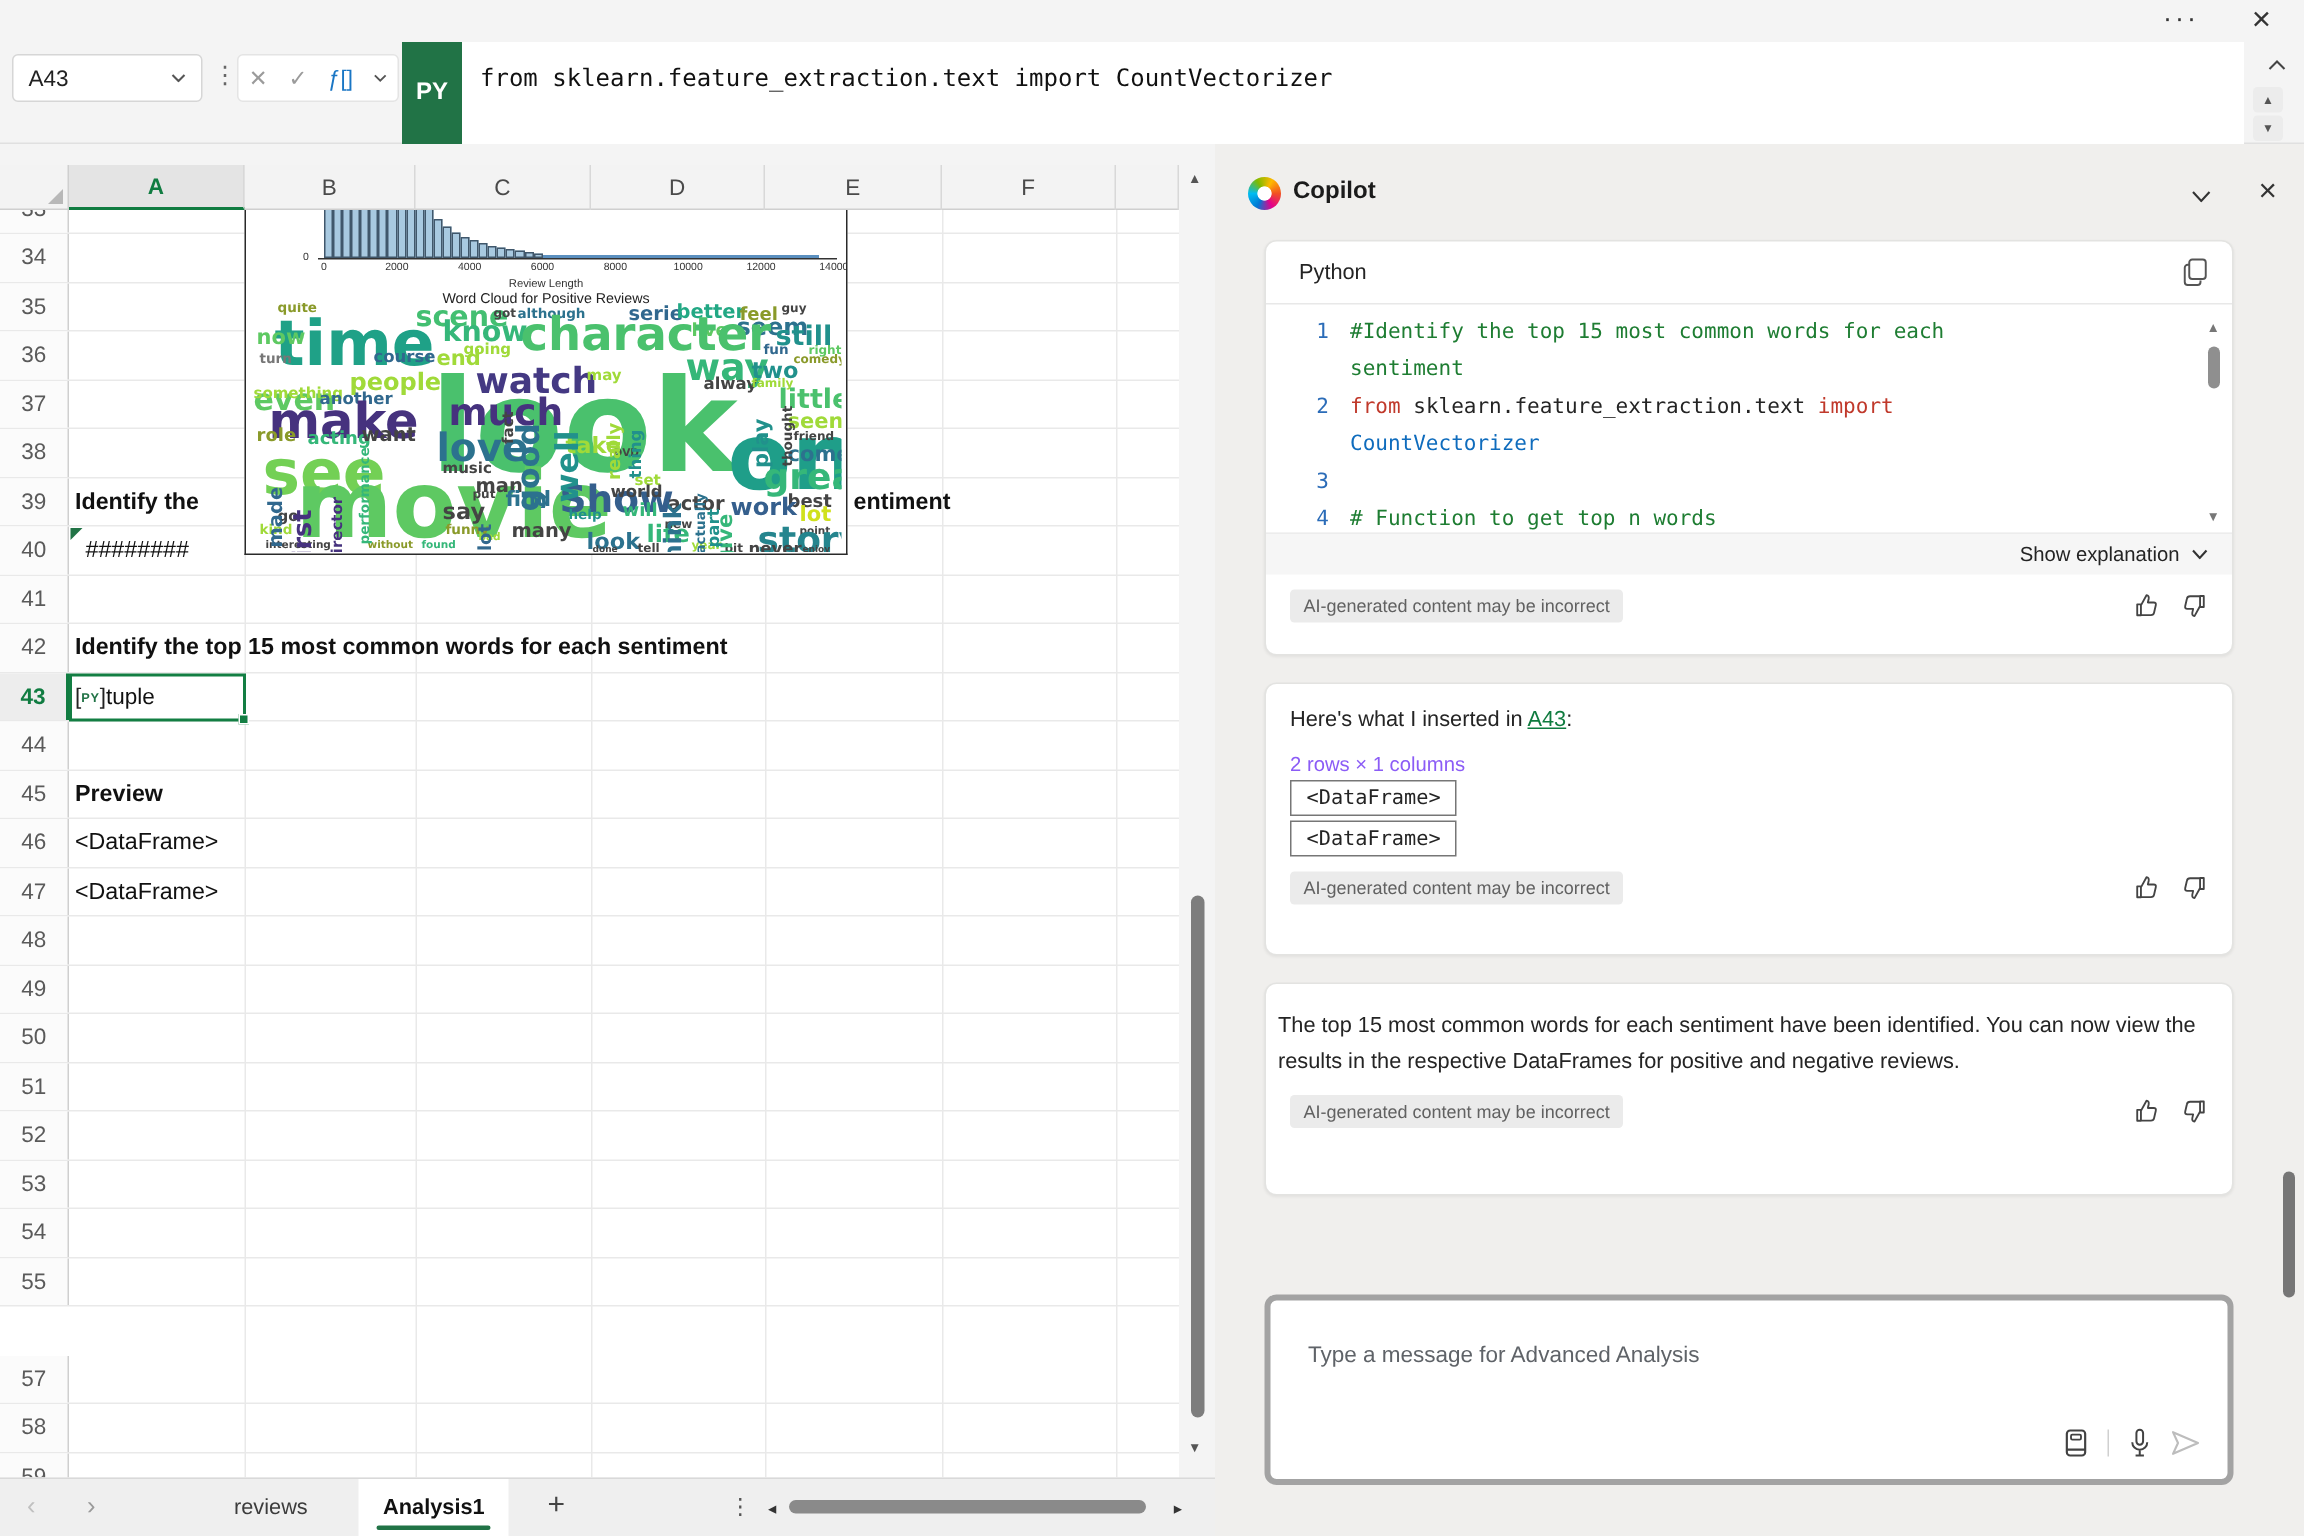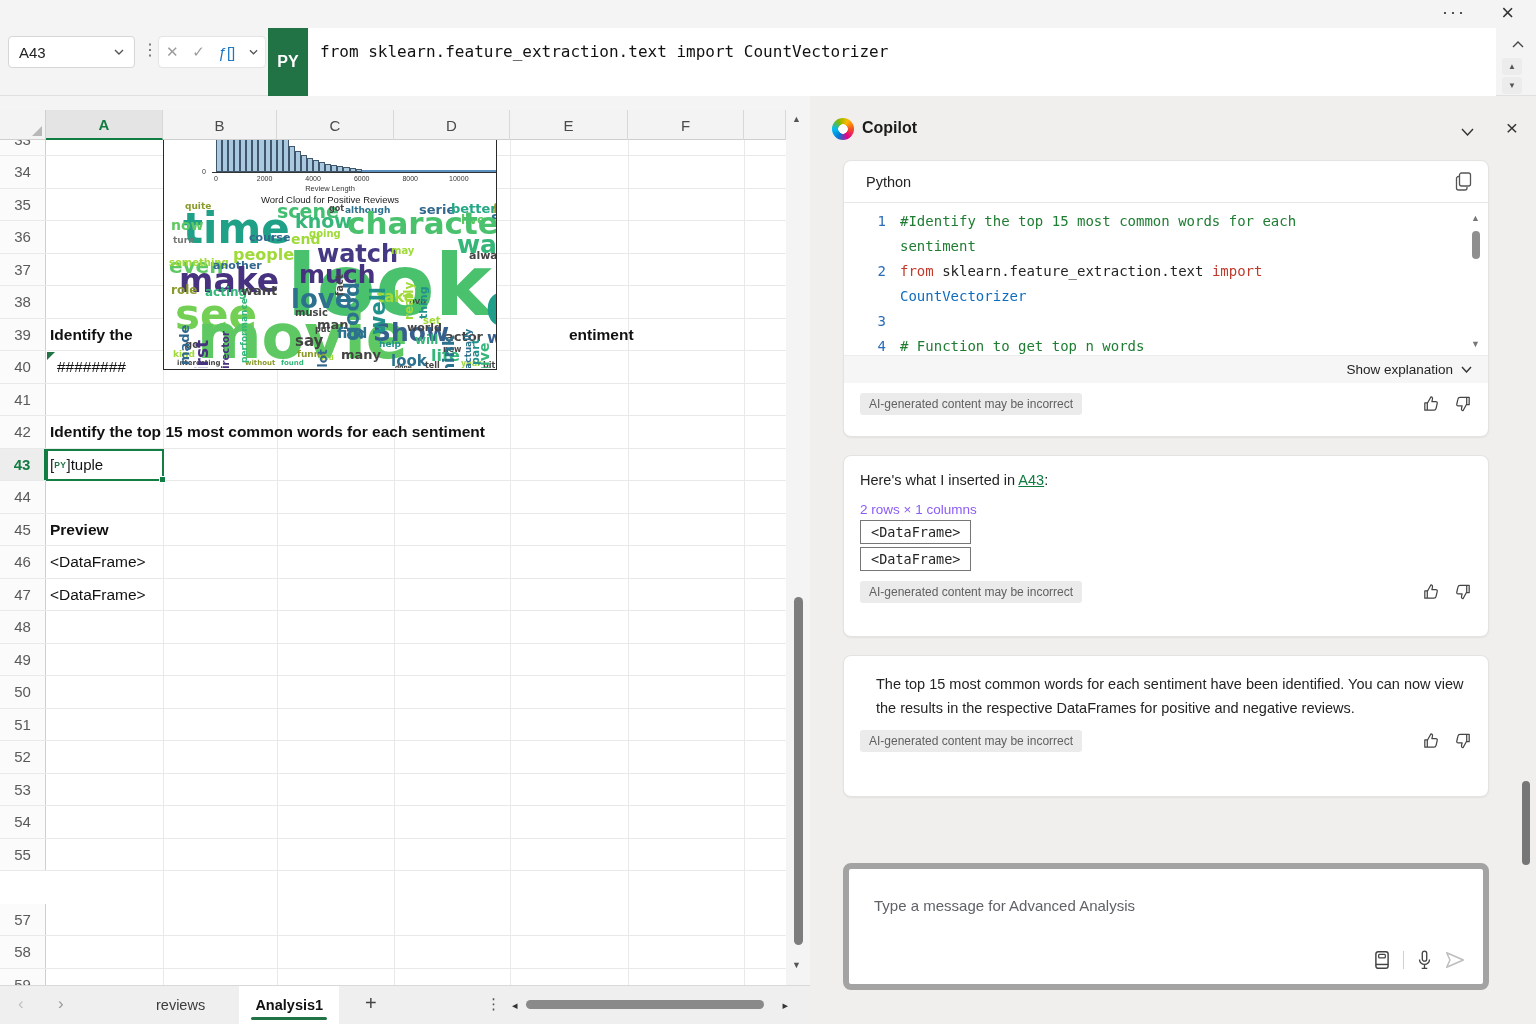--- a/index.html
+++ b/index.html
@@ -40,21 +40,21 @@
   .cell-text { position:absolute; font-size:15.5px; color:#111; white-space:nowrap; z-index:2; line-height:32.5px; }
   .cell-text.b { font-weight:bold; }
   .flag-tri { position:absolute; width:0; height:0; border-style:solid; border-width:8px 8px 0 0; border-color:#217346 transparent transparent transparent; z-index:2; }
   .sel-cell { position:absolute; border:2px solid #137e43; z-index:4; }
   .fill-handle { position:absolute; right:-4px; bottom:-4px; width:7px; height:7px; background:#137e43; border:1px solid #fff; }
   .pycell { display:inline-flex; align-items:center; font-size:15px; color:#111; }
   .pycell .br { font-size:15px; color:#222; }
   .pycell .py { font-size:8.5px; font-weight:bold; color:#217346; letter-spacing:0.5px; }
 
   
-  .emb { position:absolute; left:163px; top:30px; width:334px; height:230px; background:#fff; border:1px solid #2a2a2a; border-top:none; overflow:hidden; z-index:3; }
+  .emb { position:absolute; left:163px; top:30px; width:402px; height:230px; background:#fff; border:1px solid #2a2a2a; border-top:none; overflow:hidden; z-index:3; }
   .hist-axis { position:absolute; left:48px; top:32px; width:346px; height:1px; background:#333; }
   .hist-bar { position:absolute; background:#a8c9e0; border:1px solid #40576b; }
   .hist-tail { position:absolute; background:#5a8fbf; height:2px; }
   .htick { position:absolute; font-size:7px; color:#333; transform:translateX(-50%); }
   .hytick { position:absolute; font-size:7px; color:#333; }
   .hxlabel { position:absolute; width:100%; text-align:center; font-size:7.5px; color:#333; }
   .wc-title { position:absolute; width:100%; text-align:center; font-size:9.5px; color:#222; }
   .cloud { position:absolute; left:5px; top:62px; width:392px; height:166px; overflow:hidden; }
   .cw { position:absolute; font-weight:600; line-height:1; white-space:nowrap; font-family:"DejaVu Sans", sans-serif; }
   .cw.v { transform:rotate(-90deg); transform-origin:left bottom; }
@@ -102,25 +102,25 @@
   .pill { background:#ebebeb; color:#616161; font-size:12px; padding:4px 9px; border-radius:3px; }
   .thumbs { display:flex; gap:14px; }
   .thumbs svg { cursor:pointer; }
 
   .card2-body { padding:16px 16px 0 16px; }
   .c2-title { font-size:14.5px; color:#242424; }
   .c2-link { color:#0f7b3f; text-decoration:underline; cursor:pointer; }
   .c2-dims { font-size:13.5px; color:#8b5cf6; margin-top:14px; }
   .dfbox { width:fit-content; border:1px solid #767676; padding:3px 10px; font-size:13.5px; margin-top:3px; color:#242424; }
 
-  .card3-body { padding:16px 16px 0 32px; font-size:14.5px; line-height:24px; color:#242424; }
+  .card3-body { padding:16px 16px 0 8px; font-size:14.5px; line-height:24px; color:#242424; }
 
   .stop-row { position:absolute; left:0; width:726px; display:flex; align-items:center; justify-content:center; gap:8px; font-size:13.5px; color:#242424; cursor:pointer; }
 
-  .input-card { position:absolute; left:33px; width:646px; height:127px; background:#fff; border:6px solid #a3a3a3; border-radius:8px; }
+  .input-card { position:absolute; left:33px; width:646px; height:127px; background:#fff; border:4px solid #a3a3a3; border-radius:8px; }
   .input-ph { position:absolute; left:25px; top:28px; font-size:15px; color:#5f6368; }
   .input-icons { position:absolute; right:18px; bottom:14px; display:flex; align-items:center; gap:12px; }
   .in-div { width:1px; height:18px; background:#d0d0d0; }
 
   .panel-sb { position:absolute; right:6px; width:8px; border-radius:4px; background:#767676; }
 </style>
 </head>
 <body>
 
 <div class="screen">

